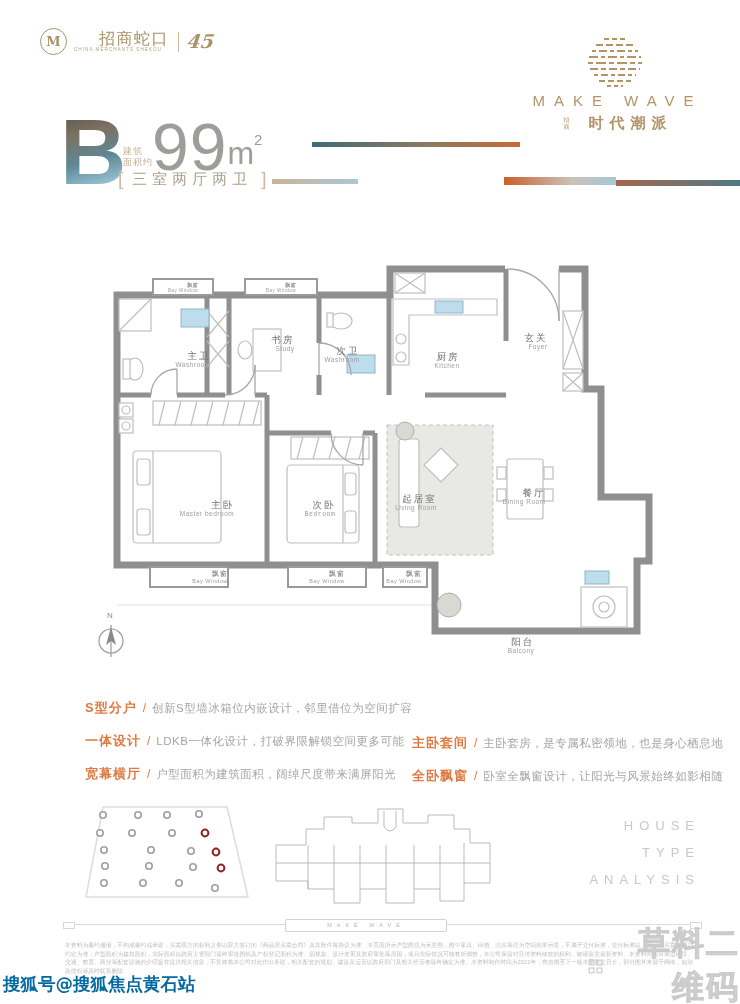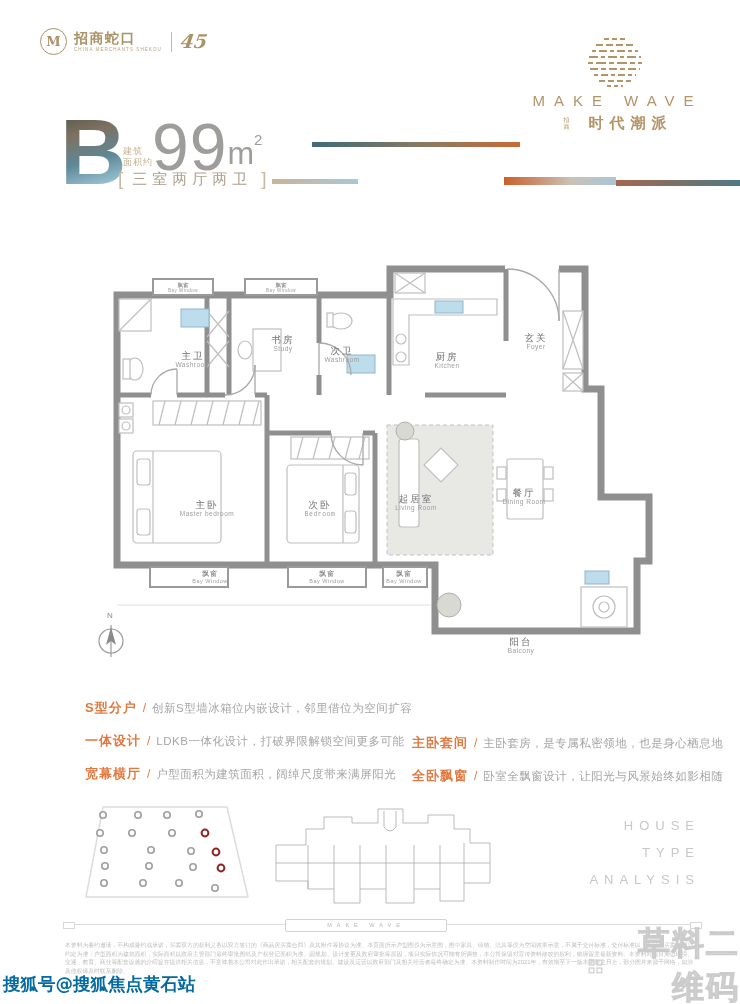--- a/index.html
+++ b/index.html
@@ -5,21 +5,21 @@
   html,body{margin:0;padding:0;background:#f2f2f2;}
   .page{position:relative;width:740px;height:1004px;background:#ffffff;overflow:hidden;
         font-family:"Liberation Sans","DejaVu Sans",sans-serif;margin:0 auto;}
   .abs{position:absolute;}
 
   
   .brand-left{display:flex;align-items:center;gap:7px;color:#ab9166;}
   .cm-circle{width:25px;height:25px;border:1.6px solid #ab9166;border-radius:50%;
              display:flex;align-items:center;justify-content:center;
              font-family:"DejaVu Serif",serif;font-weight:bold;font-size:13px;}
-  .cm-name{font-size:14px;font-weight:bold;letter-spacing:1.5px;line-height:17px;}
+  .cm-name{font-size:16px;font-weight:normal;letter-spacing:1.5px;line-height:17px;margin-left:25px;}
   .cm-cap{font-size:4.5px;letter-spacing:1.1px;color:#b9a27b;line-height:6px;}
   .cm-div{width:1px;height:20px;background:#cdbb9c;margin:0 2px;}
   .cm-45{font-family:"DejaVu Serif",serif;font-style:italic;font-weight:bold;
          font-size:19px;transform:skewX(-8deg);line-height:19px;}
 
   .brand-right{color:#b49366;text-align:center;}
   .mw-en{font-size:15px;letter-spacing:9px;color:#b49366;white-space:nowrap;}
   .mw-cn-row{display:flex;align-items:center;justify-content:center;gap:18px;margin-top:5px;}
   .mw-prefix{width:8px;font-size:6px;line-height:6.5px;letter-spacing:0;color:#b49366;word-break:break-all;}
   .mw-cn{font-size:15px;font-weight:bold;letter-spacing:6px;color:#b49366;white-space:nowrap;}
@@ -34,21 +34,21 @@
   .area-num{color:#9d9d99;display:flex;align-items:flex-start;}
   .area-num .n{font-size:66px;line-height:58px;letter-spacing:1px;}
   .area-num .u{font-size:32px;line-height:34px;margin-top:18px;}
   .area-num .e{font-size:15px;line-height:15px;margin-top:14px;}
   .layout-row{display:flex;align-items:center;gap:9px;color:#ad9f8a;}
   .layout-row .br{font-size:19px;color:#cbbaa0;font-weight:400;}
   .layout-row .tx{font-size:15px;letter-spacing:5px;}
 
   
   .fpwrap{left:95px;top:253px;width:560px;height:410px;}
-  .rm{position:absolute;transform:translate(-50%,-50%);text-align:center;white-space:nowrap;pointer-events:none;}
+  .rm{position:absolute;transform:translate(-50%,-50%);text-align:right;white-space:nowrap;pointer-events:none;}
   .rm .cn{font-size:9.5px;color:#6f6f6f;letter-spacing:2px;line-height:11px;}
   .rm .en{font-size:6.5px;color:#9d9d9d;letter-spacing:0.5px;line-height:8px;}
   .rm.small .cn{font-size:7px;letter-spacing:1px;line-height:8px;}
   .rm.small .en{font-size:5.5px;line-height:7px;}
   .rm.tiny .cn{font-size:5.5px;letter-spacing:0;line-height:6px;}
   .rm.tiny .en{font-size:4.5px;line-height:5px;}
   .north{position:absolute;font-size:8px;color:#8d8d8d;}
 
   
   .feat-col{display:flex;flex-direction:column;gap:15px;}

